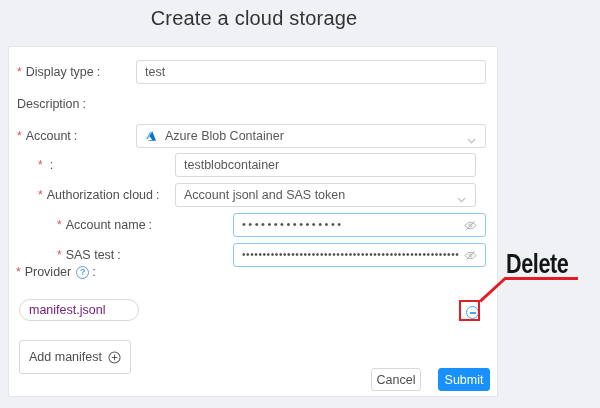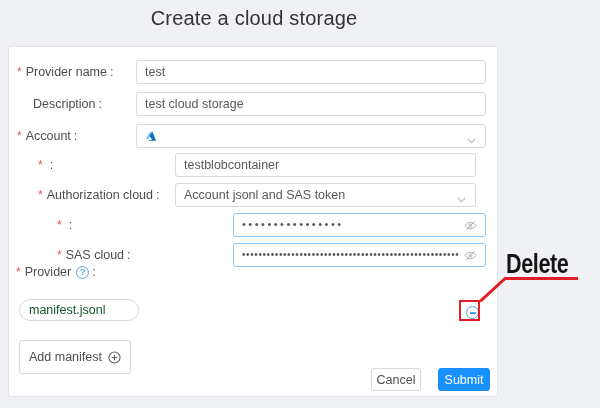--- a/index.html
+++ b/index.html
@@ -33,21 +33,21 @@
 
   .azure-icon{margin-right:8px;display:inline-flex;}
   .qmark{display:inline-flex;align-items:center;justify-content:center;width:13px;height:13px;
          border:1px solid #5a9fe0;border-radius:50%;color:#5a9fe0;font-size:9px;font-weight:bold;
          margin-left:5px;box-sizing:border-box;}
 
   .manifest-label{position:absolute;left:7px;top:216px;height:18px;display:flex;align-items:center;
                   font-size:12.5px;color:#4e4e4e;}
   .manifest-field{position:absolute;left:10px;top:252px;width:120px;height:22px;box-sizing:border-box;
                   border:1px solid #d9d9d9;border-radius:11px;display:flex;align-items:center;
-                  padding:0 9px;font-size:12.5px;color:#14532d;background:#fff;}
+                  padding:0 9px;font-size:12.5px;color:#701a75;background:#fff;}
   .minus-btn{position:absolute;left:457px;top:259px;width:13px;height:13px;border:1px solid #4aa2f5;
              border-radius:50%;box-sizing:border-box;cursor:pointer;}
   .minus-btn::after{content:"";position:absolute;left:2.5px;top:5px;width:6px;height:1.5px;background:#4aa2f5;}
 
   .add-btn{position:absolute;left:10px;top:293px;height:23px;box-sizing:border-box;
            border:1px solid #d9d9d9;border-radius:3px;background:#fff;display:inline-flex;
            align-items:center;padding:16px 9px;font-size:12.5px;color:#4e4e4e;cursor:pointer;}
   .plus-circ{margin-left:6px;display:inline-flex;}
 
   .btn{position:absolute;top:321px;height:23px;box-sizing:border-box;border-radius:3px;
@@ -69,51 +69,49 @@
 
 <div class="stage">
 
   <div class="page-title">Create a cloud storage</div>
 
   <div class="panel">
 
     <div class="row" style="top:13px">
       <div class="lbl" style="left:8px">
         <span class="req">*</span>
-        <span>Provider name</span>
+        <span>Display type</span>
         <span class="colon">:</span>
       </div>
       <div class="field wide">
         <span>test</span>
       </div>
     </div>
 
     <div class="row" style="top:45px">
-      <div class="lbl" style="left:24px">
+      <div class="lbl" style="left:8px">
         <span>Description</span>
         <span class="colon">:</span>
-      </div>
-      <div class="field wide">
-        <span>test cloud storage</span>
       </div>
     </div>
 
     <div class="row" style="top:77px">
       <div class="lbl" style="left:8px">
         <span class="req">*</span>
         <span>Account</span>
         <span class="colon">:</span>
       </div>
       <div class="field wide">
         <span class="azure-icon">
           <svg width="12" height="12" viewBox="0 0 24 24">
             <path fill="#50b0ee" d="M13.2 2.5 5.9 18.2 2 18.1 9.6 5z"></path>
             <path fill="#0f6fc5" d="M14.6 2.5 22 21.5H3.6l11-2-5.9-6.8z"></path>
           </svg>
         </span>
+        <span>Azure Blob Container</span>
         <span class="sel-chev">
           <svg width="9" height="6" viewBox="0 0 9 6" fill="none" stroke="#c2c6cd" stroke-width="1.3">
             <polyline points="1,1 4.5,4.7 8,1"></polyline>
           </svg>
         </span>
       </div>
     </div>
 
     <div class="row" style="top:106px">
       <div class="lbl" style="left:29px">
@@ -137,38 +135,39 @@
           <svg width="9" height="6" viewBox="0 0 9 6" fill="none" stroke="#c2c6cd" stroke-width="1.3">
             <polyline points="1,1 4.5,4.7 8,1"></polyline>
           </svg>
         </span>
       </div>
     </div>
 
     <div class="row" style="top:166px">
       <div class="lbl" style="left:48px">
         <span class="req">*</span>
+        <span>Account name</span>
         <span class="colon">:</span>
       </div>
       <div class="field deep focus">
         <span class="dots">••••••••••••••••</span>
         <span class="eye">
           <svg width="13" height="13" viewBox="0 0 24 24" fill="none" stroke="#aeb1b8" stroke-width="1.8">
             <path d="M2 12s3.6-6 10-6 10 6 10 6-3.6 6-10 6S2 12 2 12z"></path>
             <circle cx="12" cy="12" r="2.8"></circle>
             <line x1="4.5" y1="20" x2="19.5" y2="4"></line>
           </svg>
         </span>
       </div>
     </div>
 
     <div class="row" style="top:196px">
       <div class="lbl" style="left:48px">
         <span class="req">*</span>
-        <span>SAS cloud</span>
+        <span>SAS test</span>
         <span class="colon">:</span>
       </div>
       <div class="field deep focus">
         <span class="dots dense">•••••••••••••••••••••••••••••••••••••••••••••••••••••</span>
         <span class="eye">
           <svg width="13" height="13" viewBox="0 0 24 24" fill="none" stroke="#aeb1b8" stroke-width="1.8">
             <path d="M2 12s3.6-6 10-6 10 6 10 6-3.6 6-10 6S2 12 2 12z"></path>
             <circle cx="12" cy="12" r="2.8"></circle>
             <line x1="4.5" y1="20" x2="19.5" y2="4"></line>
           </svg>

